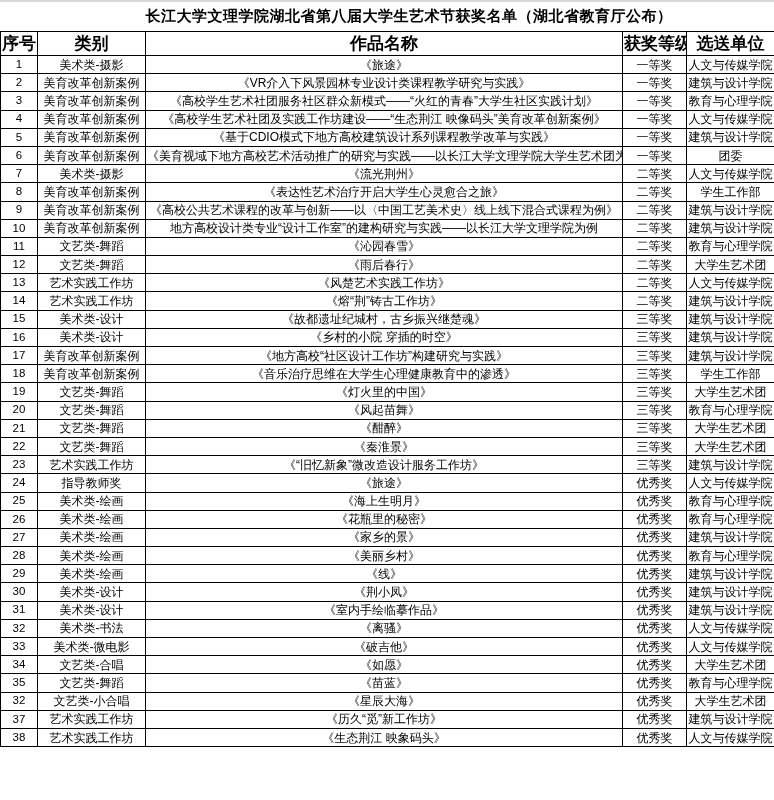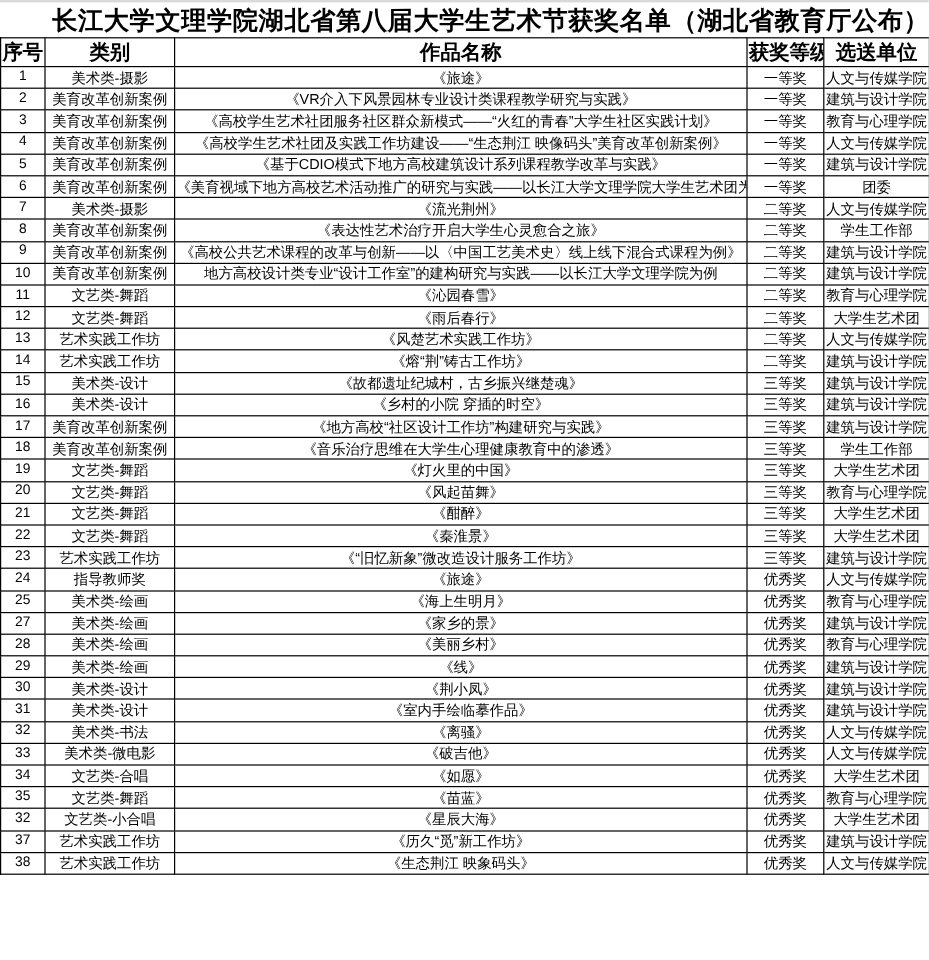--- a/index.html
+++ b/index.html
@@ -18,21 +18,21 @@
     border-top: 2px solid #d9d9d9;
     box-sizing: border-box;
     background: #ffffff;
   }
   .doc-title {
     height: 29px;
     display: flex;
     align-items: center;
     justify-content: center;
     font-weight: bold;
-    font-size: 21px;
+    font-size: 15px;
     letter-spacing: 0.5px;
     white-space: nowrap;
     padding-left: 44px;
   }
   table.award-table {
     border-collapse: collapse;
     table-layout: fixed;
     width: 774px;
   }
   .award-table col.c-index  { width: 37px; }
@@ -258,20 +258,27 @@
           <td data-name="cell-unit">人文与传媒学院</td>
         </tr>
         <tr data-name="table-row">
           <td data-name="cell-index">25</td>
           <td data-name="cell-category">美术类-绘画</td>
           <td data-name="cell-work-title">《海上生明月》</td>
           <td data-name="cell-award-level">优秀奖</td>
           <td data-name="cell-unit">教育与心理学院</td>
         </tr>
         <tr data-name="table-row">
+          <td data-name="cell-index">26</td>
+          <td data-name="cell-category">美术类-绘画</td>
+          <td data-name="cell-work-title">《花瓶里的秘密》</td>
+          <td data-name="cell-award-level">优秀奖</td>
+          <td data-name="cell-unit">教育与心理学院</td>
+        </tr>
+        <tr data-name="table-row">
           <td data-name="cell-index">27</td>
           <td data-name="cell-category">美术类-绘画</td>
           <td data-name="cell-work-title">《家乡的景》</td>
           <td data-name="cell-award-level">优秀奖</td>
           <td data-name="cell-unit">建筑与设计学院</td>
         </tr>
         <tr data-name="table-row">
           <td data-name="cell-index">28</td>
           <td data-name="cell-category">美术类-绘画</td>
           <td data-name="cell-work-title">《美丽乡村》</td>

